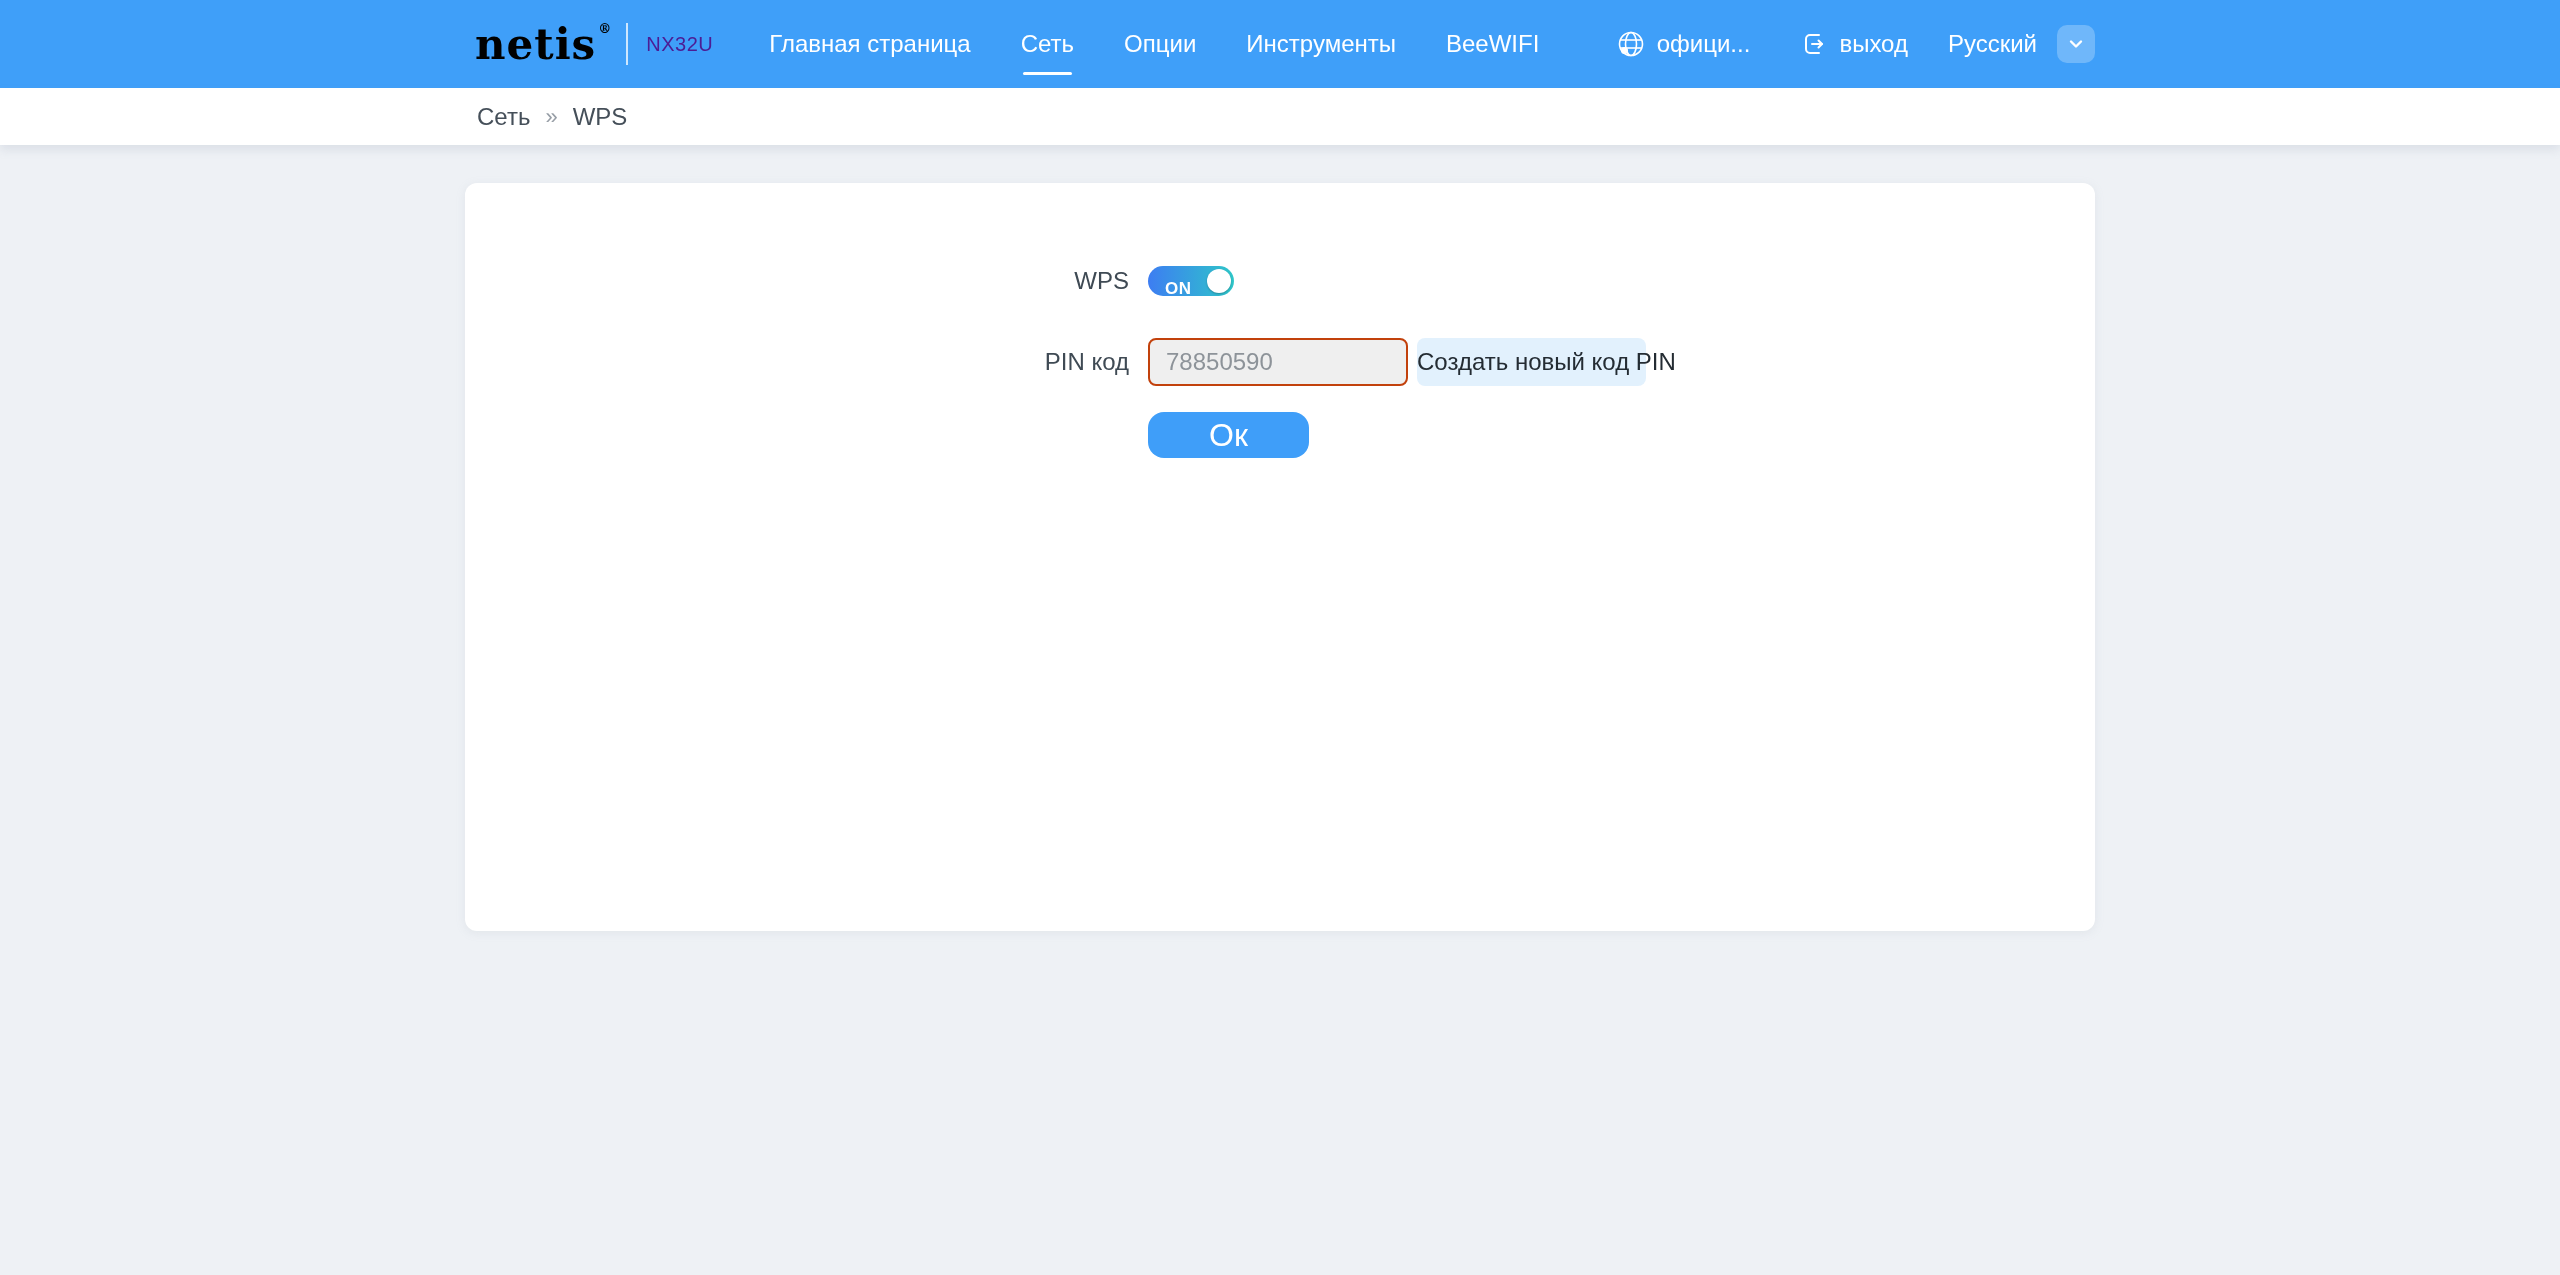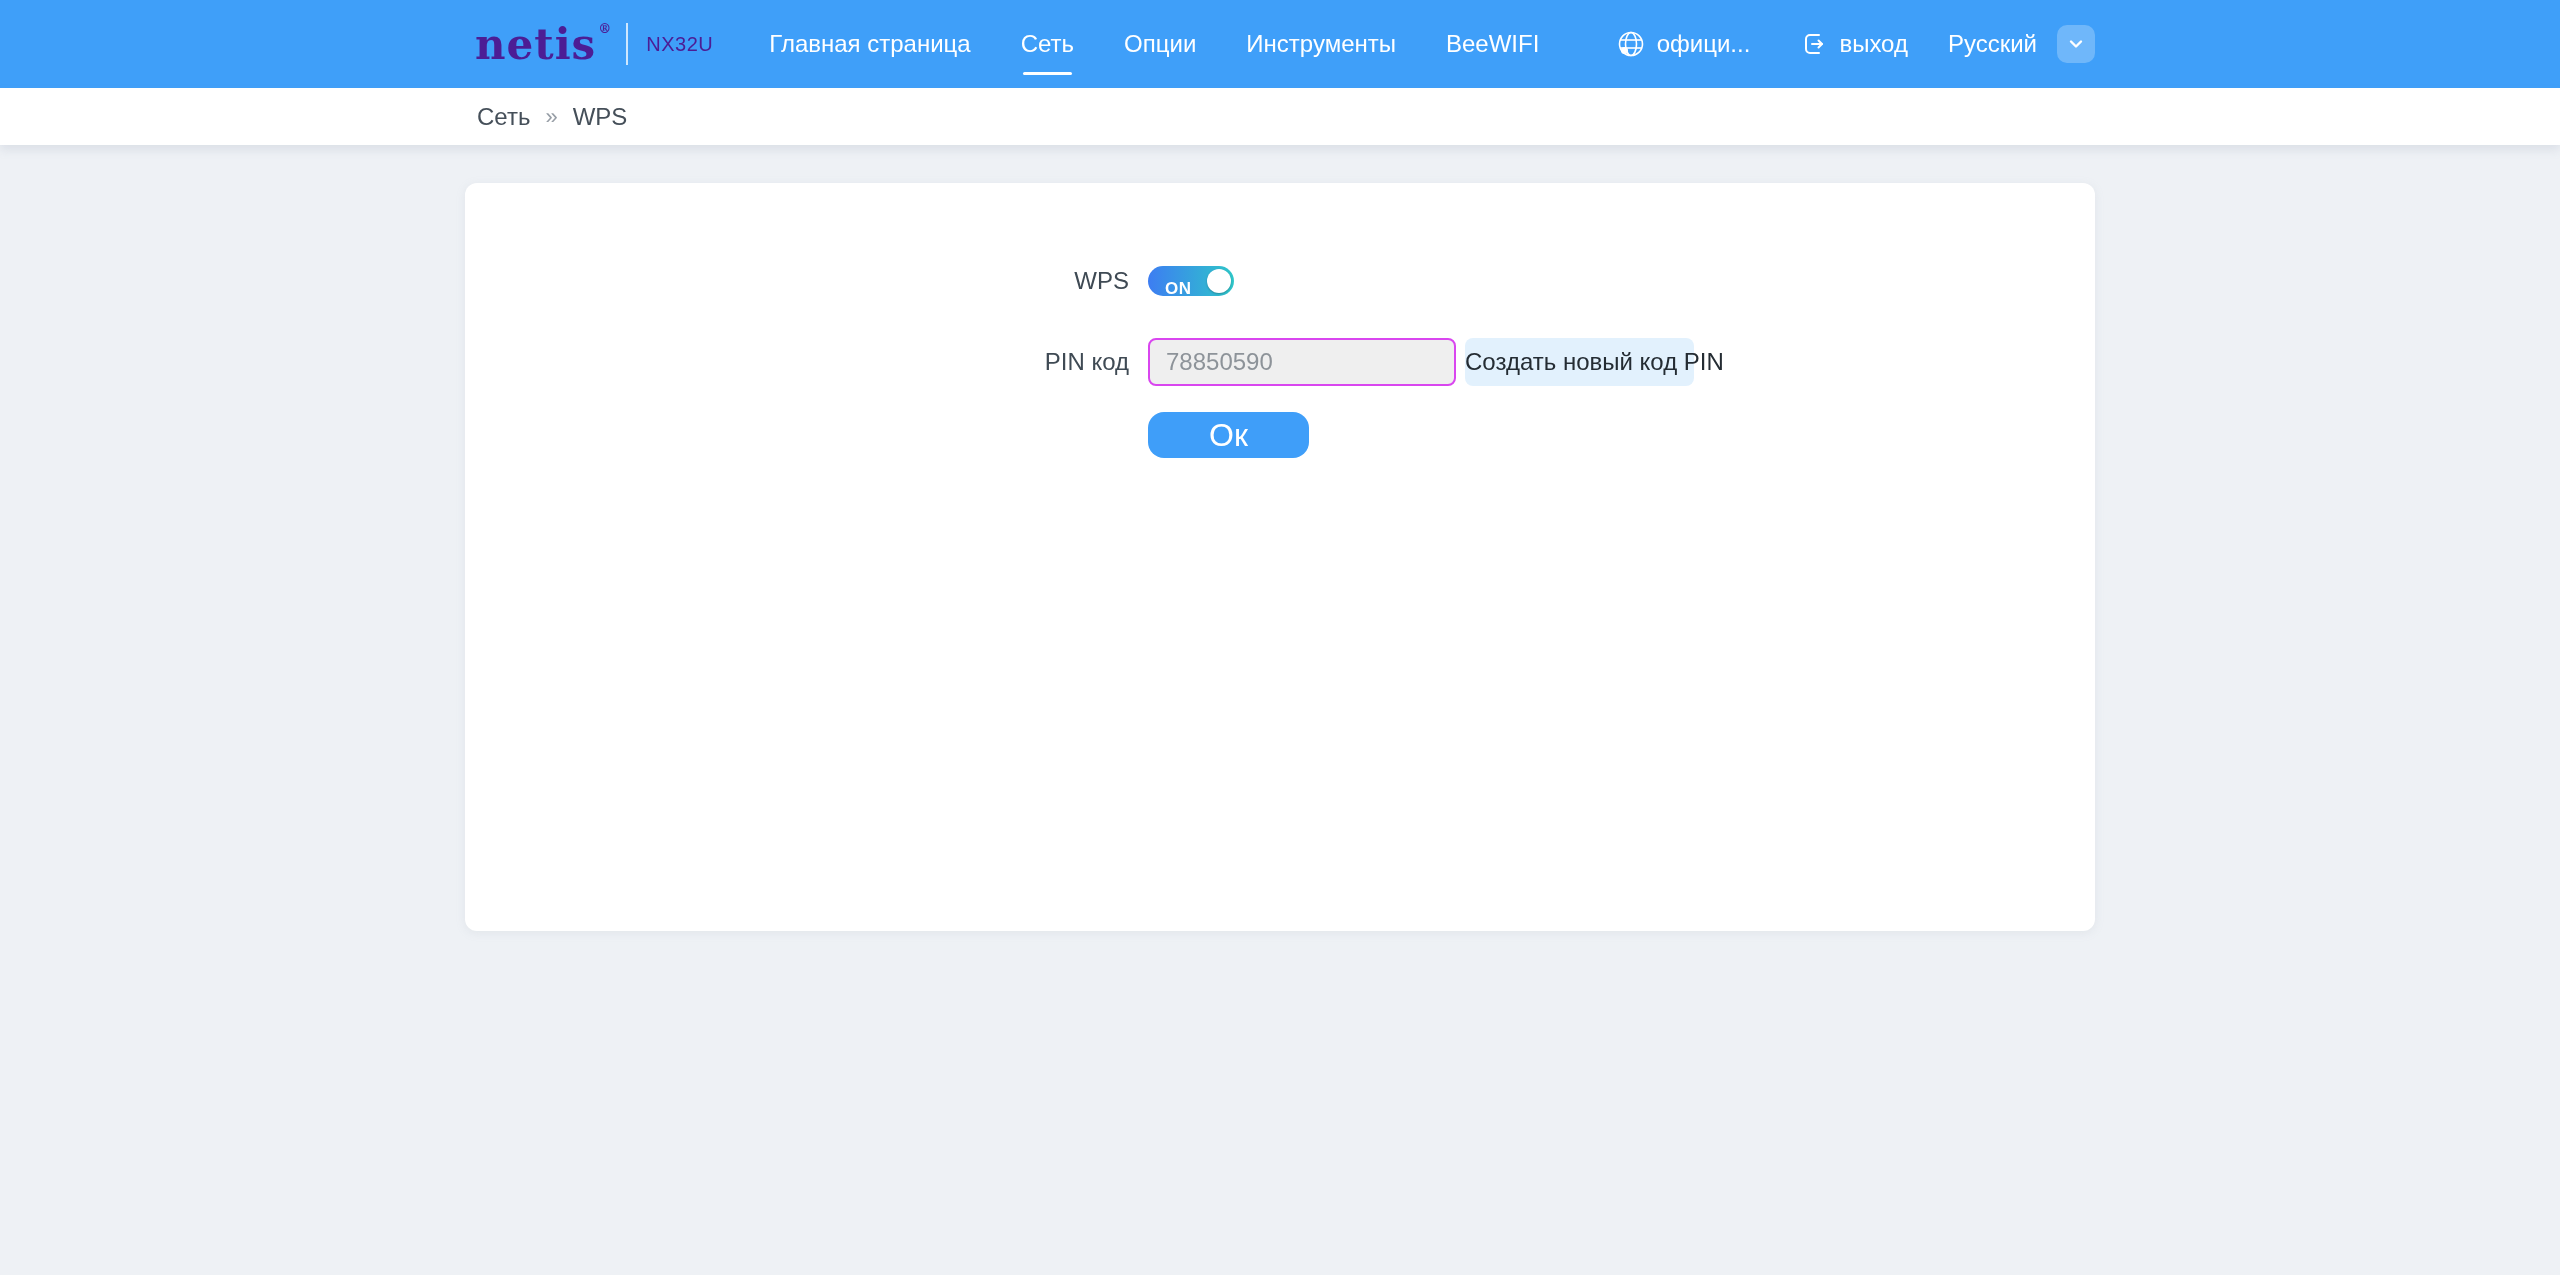--- a/index.html
+++ b/index.html
@@ -25,21 +25,21 @@
   }
   .brand-group {
     display: flex;
     align-items: center;
     padding-left: 10px;
   }
   .brand {
     font-family: "DejaVu Serif", serif;
     font-weight: 700;
     font-size: 42px;
-    color: #4c1d95;
+    color: #000000;
     letter-spacing: 1px;
     line-height: 1;
   }
   .brand sup {
     font-size: 13px;
     vertical-align: 26px;
     margin-left: 2px;
   }
   .brand-divider {
     width: 2px;
@@ -184,24 +184,24 @@
     top: 3px;
     width: 24px;
     height: 24px;
     border-radius: 50%;
     background: #ffffff;
     box-shadow: 0 1px 2px rgba(0,0,0,0.25);
   }
 
   
   .pin-input {
-    width: 308px;
+    width: 260px;
     height: 48px;
     background: #efefef;
-    border: 2px solid #d946ef;
+    border: 2px solid #c2410c;
     border-radius: 8px;
     font-family: "Liberation Sans", sans-serif;
     font-size: 24px;
     color: #8d9399;
     padding: 0 16px;
     outline: none;
   }
   .create-pin-btn {
     margin-left: 9px;
     width: 229px;

